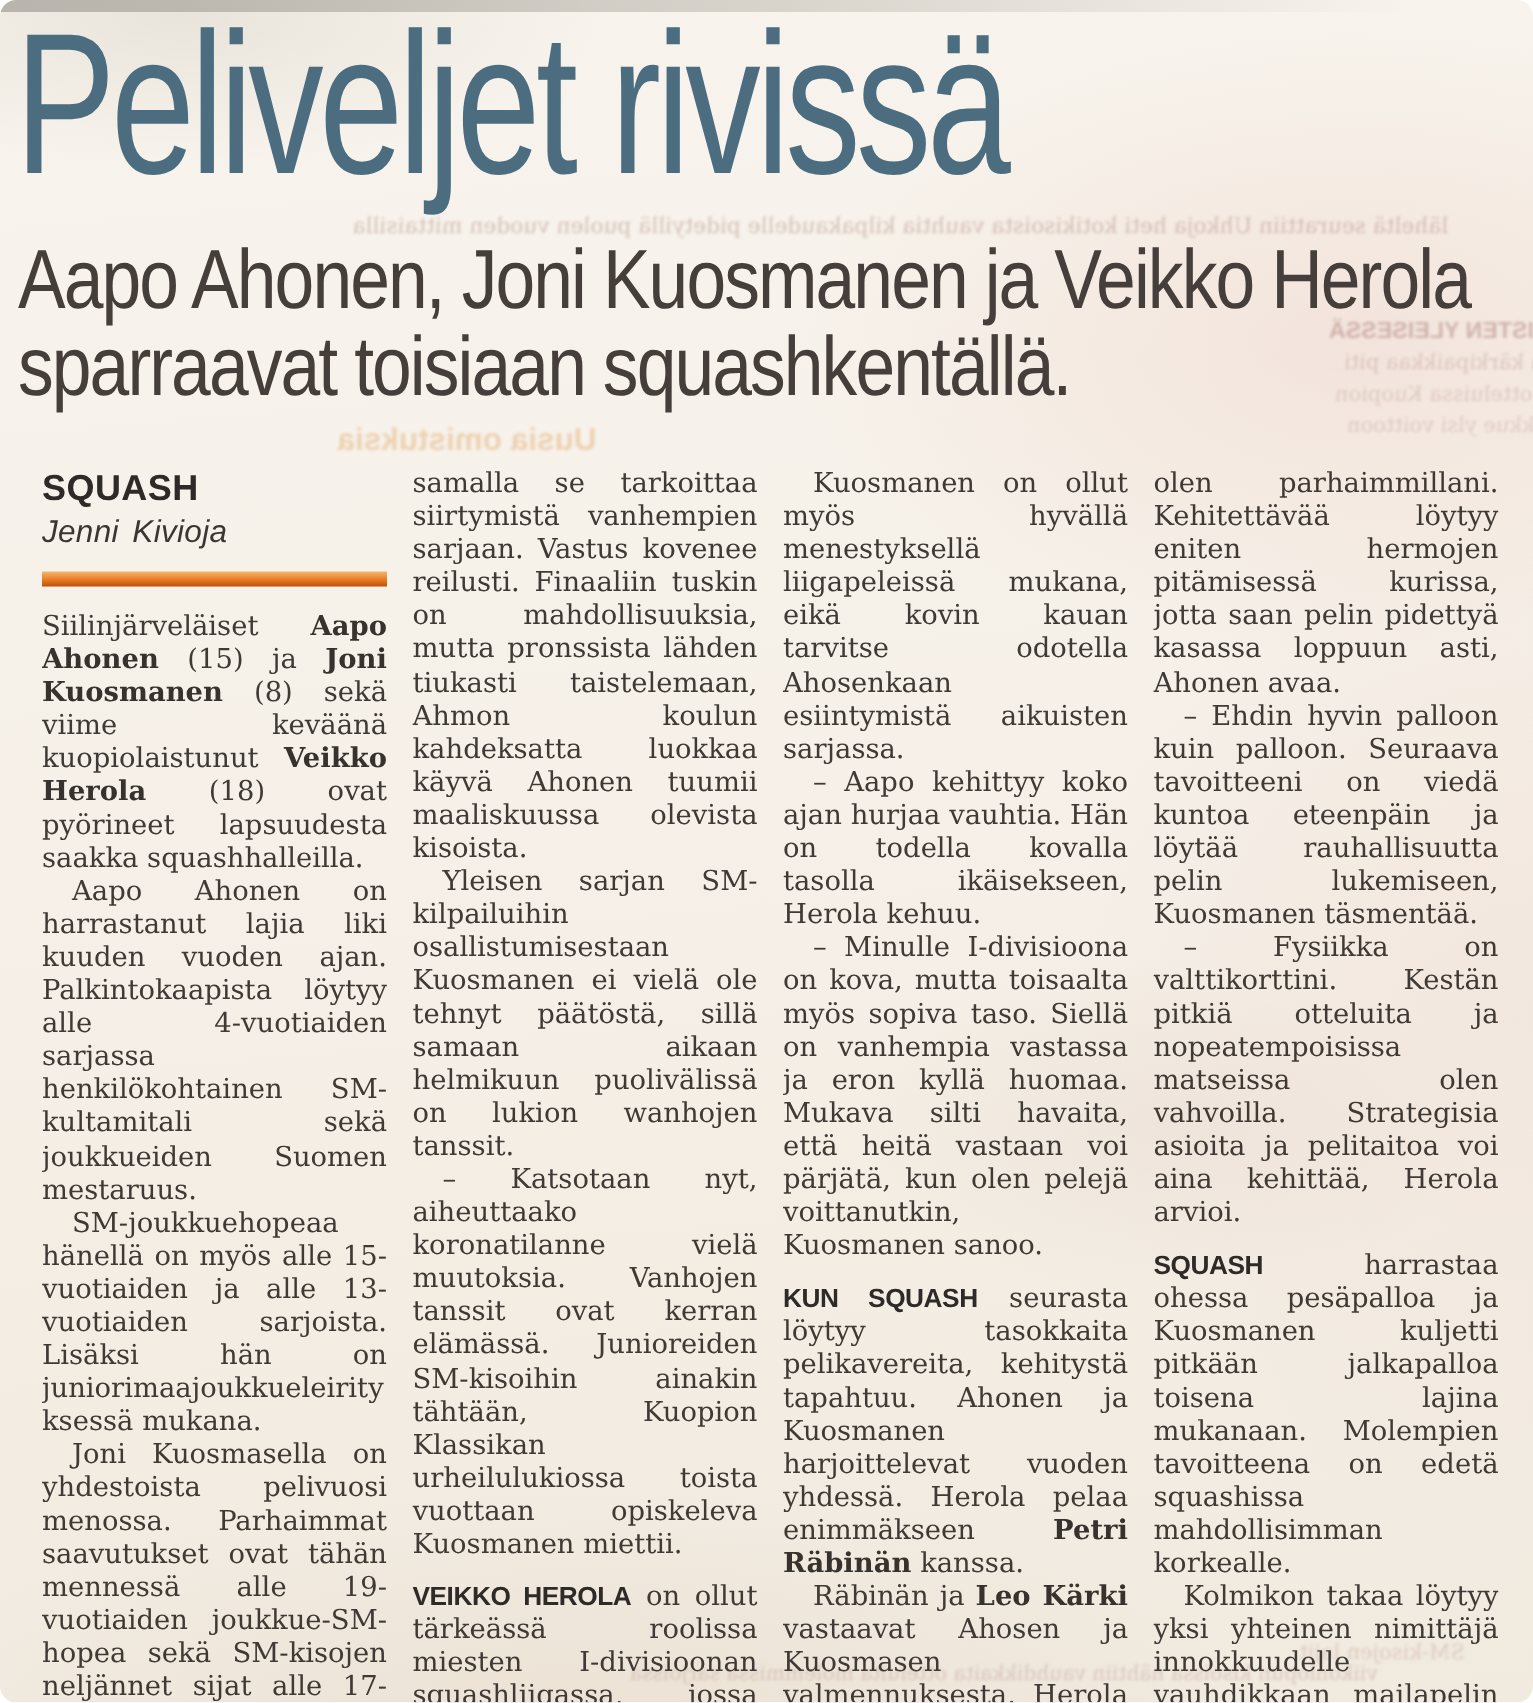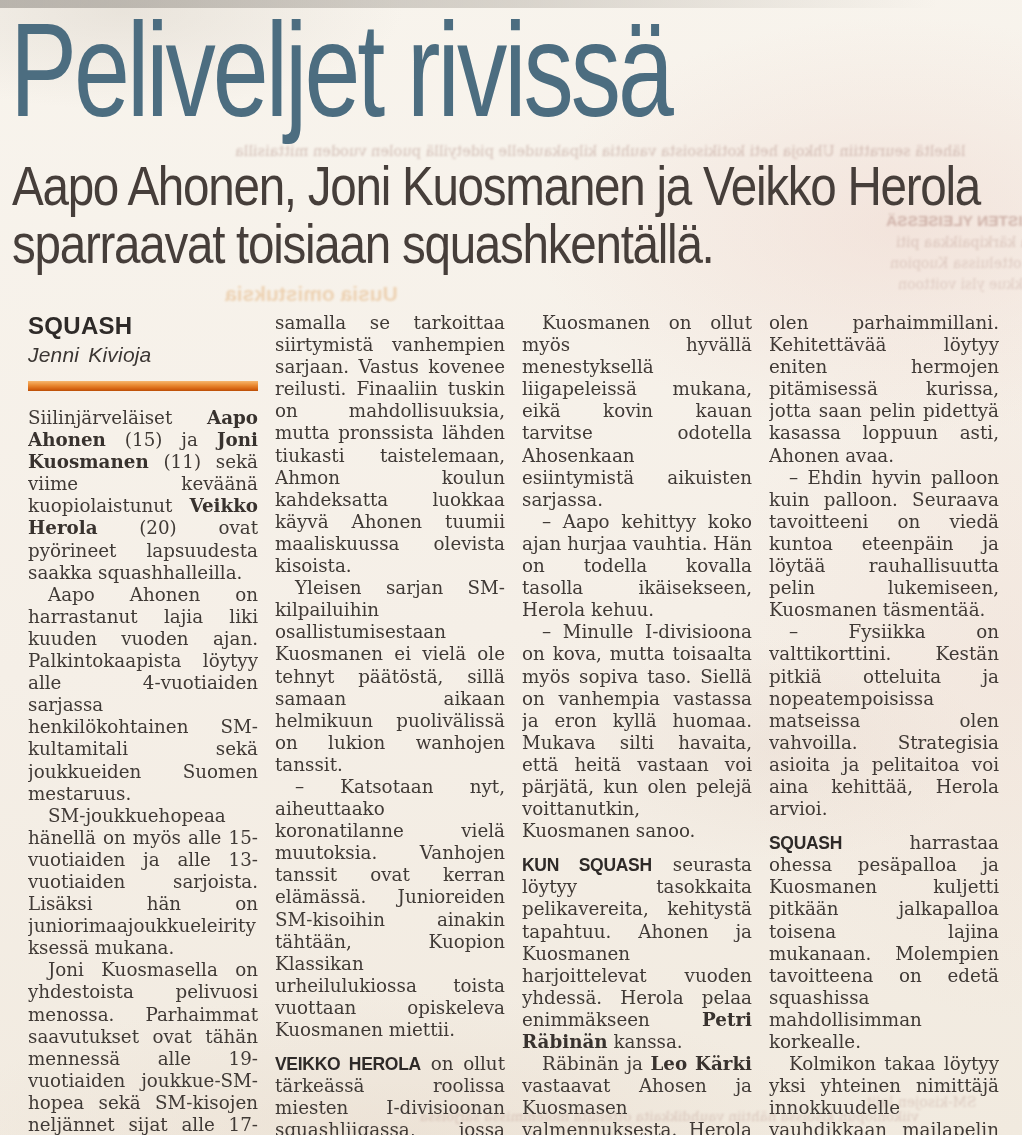--- a/index.html
+++ b/index.html
@@ -10,20 +10,21 @@
   body{width:1022px;height:1135px;font-family:"DejaVu Serif",serif;}
   .page{
     position:relative;width:1022px;height:1135px;overflow:hidden;
     background:
       radial-gradient(ellipse 520px 300px at 88% 20%, rgba(236,205,196,0.38), rgba(236,205,196,0) 70%),
       radial-gradient(ellipse 420px 520px at 99% 58%, rgba(238,214,204,0.30), rgba(238,214,204,0) 70%),
       radial-gradient(ellipse 300px 160px at 76% 66%, rgba(205,175,162,0.14), rgba(205,175,162,0) 70%),
       radial-gradient(ellipse 650px 220px at 38% 101%, rgba(226,210,194,0.35), rgba(226,210,194,0) 70%),
       radial-gradient(ellipse 400px 140px at 12% 1%, rgba(215,208,198,0.45), rgba(215,208,198,0) 70%),
       linear-gradient(175deg,#f8f4ed 0%, var(--bg) 55%, #f1eadf 100%);
+    border-radius: 11px;
   }
   .scan-edge-top{
     position:absolute;top:0;left:0;width:938px;height:8px;
     background:linear-gradient(90deg,rgba(148,143,136,0.60),rgba(172,166,157,0.42) 55%,rgba(172,166,157,0) 100%);
   }
   .title{
     position:absolute;left:10px;top:2px;margin:0;
     font-family:"Liberation Sans",sans-serif;font-weight:400;
     font-size:134px;line-height:1.02;color:var(--title);
     letter-spacing:-4px;transform:scaleX(0.75);transform-origin:0 0;white-space:nowrap;
@@ -81,21 +82,21 @@
     <div>sparraavat toisiaan squashkentällä.</div>
   </div>
 
   <div class="columns">
     <div class="column">
       <div class="kicker-block">
         <div class="kicker">SQUASH</div>
         <div class="byline">Jenni Kivioja</div>
         <div class="rule"></div>
       </div>
-    <p class="para"><span>Siilinjärveläiset </span><b>Aapo Ahonen</b><span> (15) ja </span><b>Joni Kuosmanen</b><span> (11) sekä viime keväänä kuopiolaistunut </span><b>Veikko Herola</b><span> (20) ovat pyörineet lapsuudesta saakka squashhalleilla.</span></p>
+    <p class="para"><span>Siilinjärveläiset </span><b>Aapo Ahonen</b><span> (15) ja </span><b>Joni Kuosmanen</b><span> (8) sekä viime keväänä kuopiolaistunut </span><b>Veikko Herola</b><span> (18) ovat pyörineet lapsuudesta saakka squashhalleilla.</span></p>
         <p class="para indent"><span>Aapo Ahonen on harrastanut lajia liki kuuden vuoden ajan. Palkintokaapista löytyy alle 4-vuotiaiden sarjassa henkilökohtainen SM-kultamitali sekä joukkueiden Suomen mestaruus.</span></p>
         <p class="para indent"><span>SM-joukkuehopeaa hänellä on myös alle 15-vuotiaiden ja alle 13-vuotiaiden sarjoista. Lisäksi hän on juniorimaajoukkueleirityksessä mukana.</span></p>
         <p class="para indent"><span>Joni Kuosmasella on yhdestoista pelivuosi menossa. Parhaimmat saavutukset ovat tähän mennessä alle 19-vuotiaiden joukkue-SM-hopea sekä SM-kisojen neljännet sijat alle 17-vuotiaissa junioreissa ja yleisessä C-luokassa.</span></p>
       </div>
     <div class="column">
         <p class="para"><span>samalla se tarkoittaa siirtymistä vanhempien sarjaan. Vastus kovenee reilusti. Finaaliin tuskin on mahdollisuuksia, mutta pronssista lähden tiukasti taistelemaan, Ahmon koulun kahdeksatta luokkaa käyvä Ahonen tuumii maaliskuussa olevista kisoista.</span></p>
         <p class="para indent"><span>Yleisen sarjan SM-kilpailuihin osallistumisestaan Kuosmanen ei vielä ole tehnyt päätöstä, sillä samaan aikaan helmikuun puolivälissä on lukion wanhojen tanssit.</span></p>
         <p class="para indent"><span>– Katsotaan nyt, aiheuttaako koronatilanne vielä muutoksia. Vanhojen tanssit ovat kerran elämässä. Junioreiden SM-kisoihin ainakin tähtään, Kuopion Klassikan urheilulukiossa toista vuottaan opiskeleva Kuosmanen miettii.</span></p>
         <p class="para space-before"><span class="lead">VEIKKO HEROLA</span><span> on ollut tärkeässä roolissa miesten I-divisioonan squashliigassa, jossa kolmikon edustama Squash Kuopio tavoittelee nousua pääsarjaan.</span></p>
       </div>

